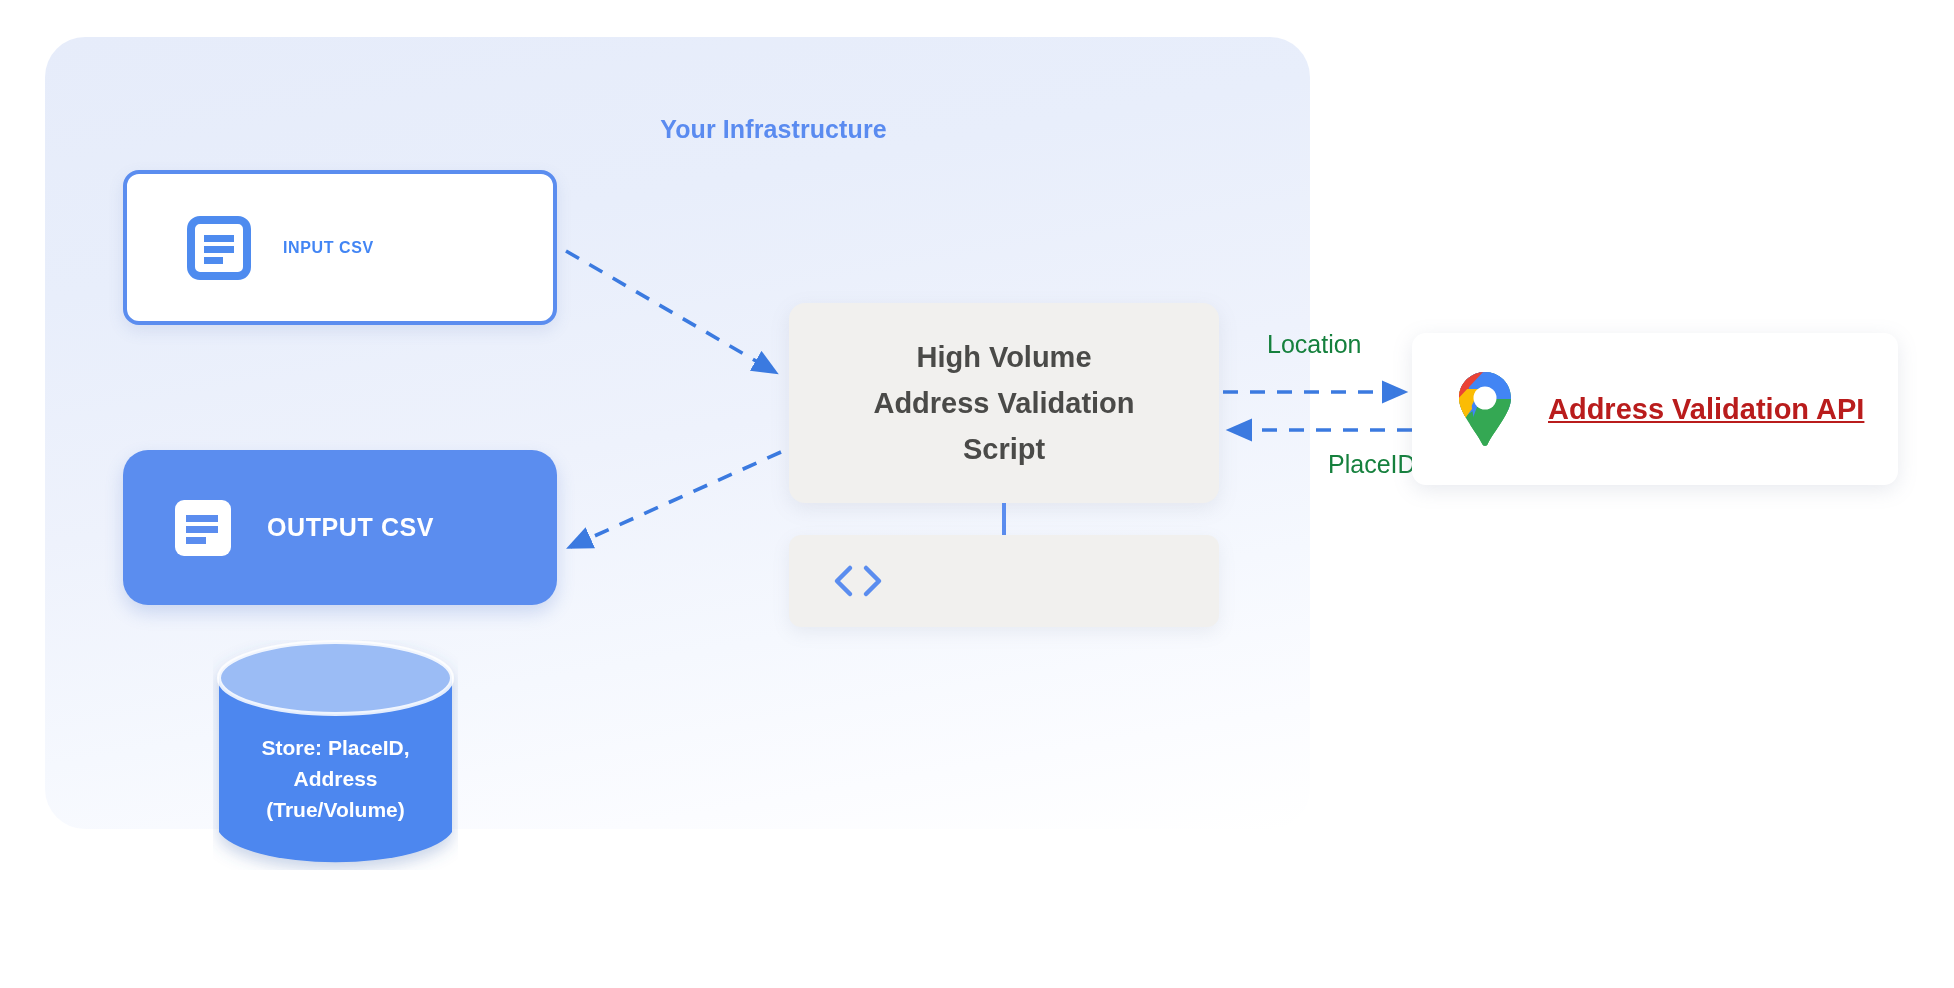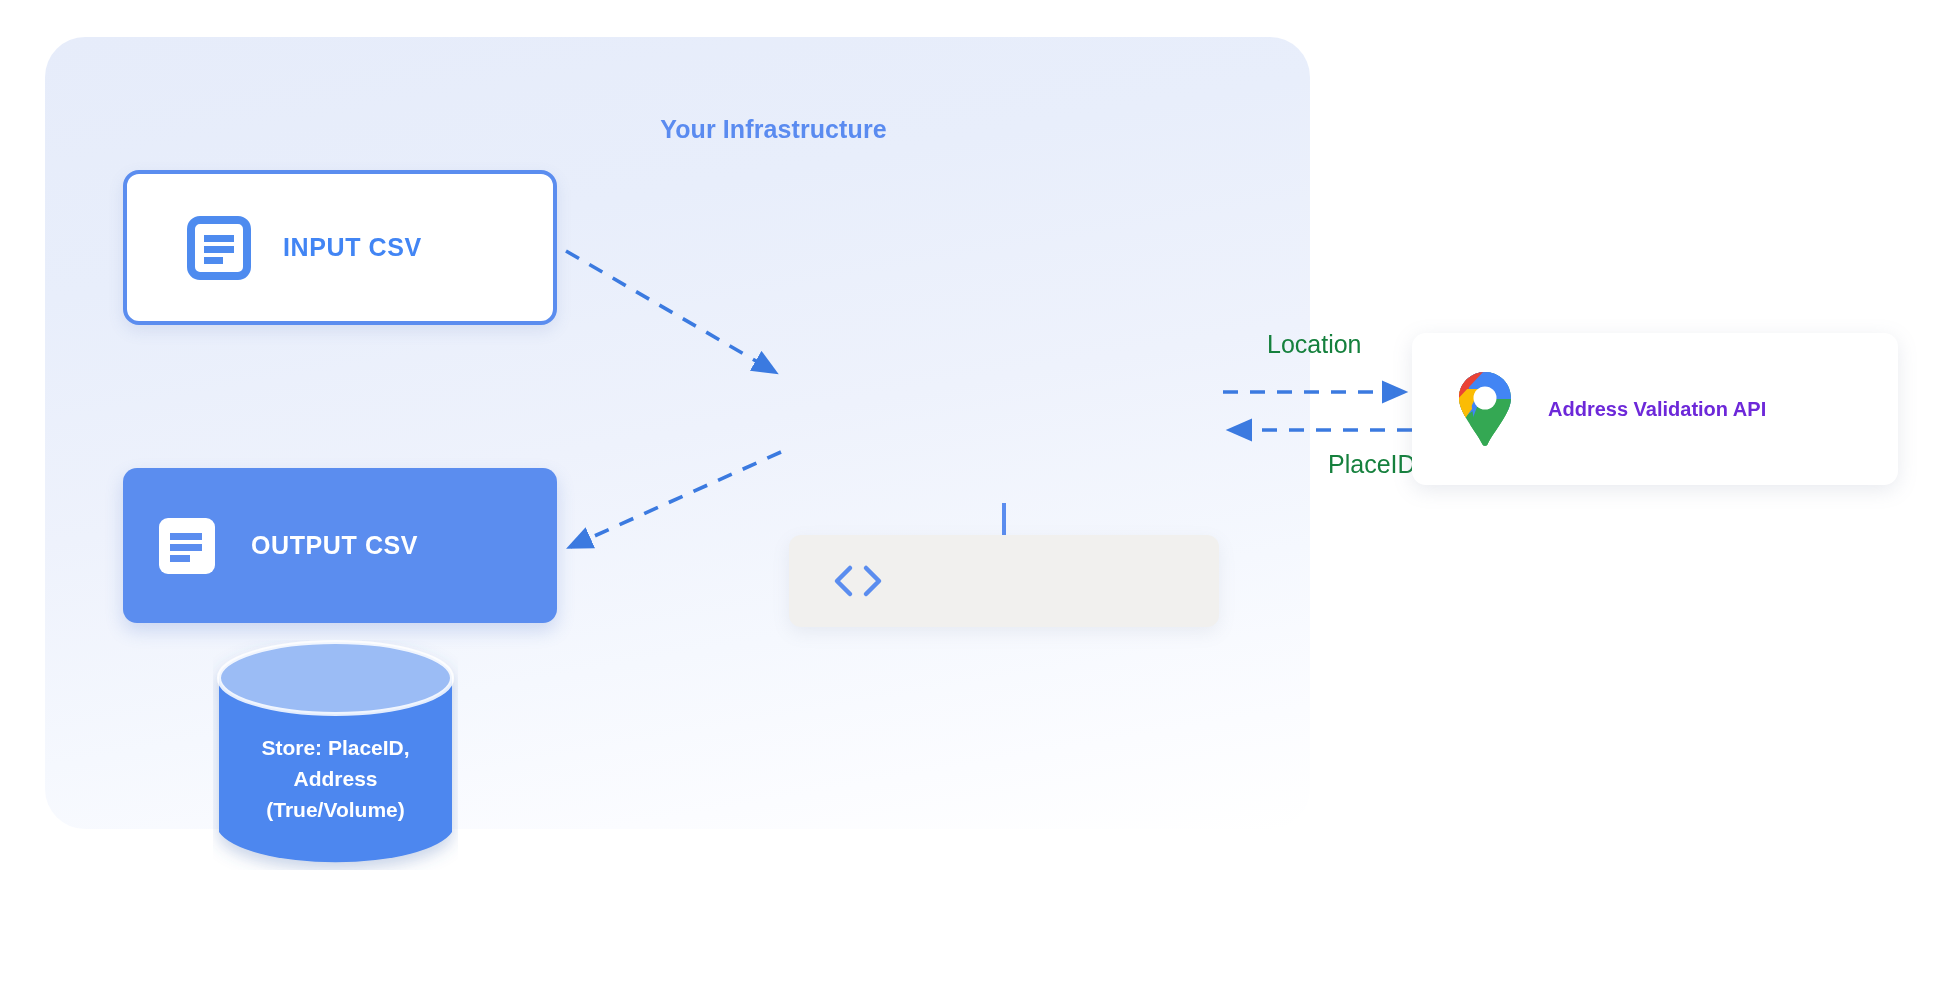--- a/index.html
+++ b/index.html
@@ -62,37 +62,37 @@
     top: 170px;
     width: 434px;
     height: 155px;
     background: #ffffff;
     border: 4px solid #5b8def;
     border-radius: 16px;
     box-shadow: 0 6px 16px rgba(80,110,180,0.13);
     padding-left: 60px;
   }
   #input-csv .label {
-    font-size: 25px;
+    font-size: 16px;
     font-weight: bold;
     letter-spacing: 0.6px;
     color: #4285f4;
     margin-left: 32px;
   }
 
   
   #output-csv {
     left: 123px;
-    top: 468px;
+    top: 450px;
     width: 434px;
     height: 155px;
     background: #5b8def;
-    border-radius: 14px;
+    border-radius: 25px;
     box-shadow: 0 8px 18px rgba(70,110,200,0.22);
-    padding-left: 32px;
+    padding-left: 48px;
   }
   #output-csv .label {
     font-size: 25px;
     font-weight: bold;
     letter-spacing: 0.6px;
     color: #ffffff;
     margin-left: 32px;
   }
 
   
@@ -167,24 +167,25 @@
     height: 152px;
     background: #ffffff;
     border-radius: 14px;
     display: flex;
     align-items: center;
     box-shadow: 0 5px 20px rgba(120,130,160,0.17);
   }
   #maps-pin { margin-left: 42px; width: 62px; height: 76px; flex: none; }
   #api-box .api-label {
     margin-left: 32px;
-    font-size: 20px;
-    font-weight: bold;
-    color: #6d28d9;
+    font-size: 29px;
+    font-weight: bold;
+    color: #b91c1c;
     white-space: nowrap;
+    text-decoration: underline;
   }
 
   
   #database {
     position: absolute;
     left: 213px;
     top: 640px;
     width: 245px;
     height: 230px;
   }
@@ -280,20 +281,25 @@
         <ellipse cx="122.5" cy="38" rx="116.5" ry="36" fill="none" stroke="#ffffff" stroke-width="4" stroke-opacity="0.85"></ellipse>
       </g>
     </svg>
     <div id="db-text">
       <div>Store: PlaceID,</div>
       <div>Address</div>
       <div>(True/Volume)</div>
     </div>
   </div>
 
+  <div id="script-box">
+    <div class="line">High Volume</div>
+    <div class="line">Address Validation</div>
+    <div class="line">Script</div>
+  </div>
 
   <div id="script-lib-connector"></div>
 
   <div id="library-box">
     <svg id="code-icon" viewBox="0 0 54 40" xmlns="http://www.w3.org/2000/svg">
       <polyline points="19,7 6,20 19,33" fill="none" stroke="#5b8def" stroke-width="4.5" stroke-linecap="round" stroke-linejoin="round"></polyline>
       <polyline points="35,7 48,20 35,33" fill="none" stroke="#5b8def" stroke-width="4.5" stroke-linecap="round" stroke-linejoin="round"></polyline>
     </svg>
   </div>
 

